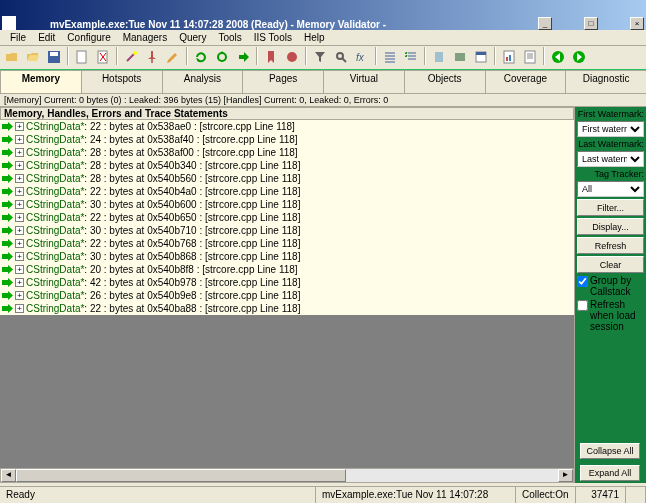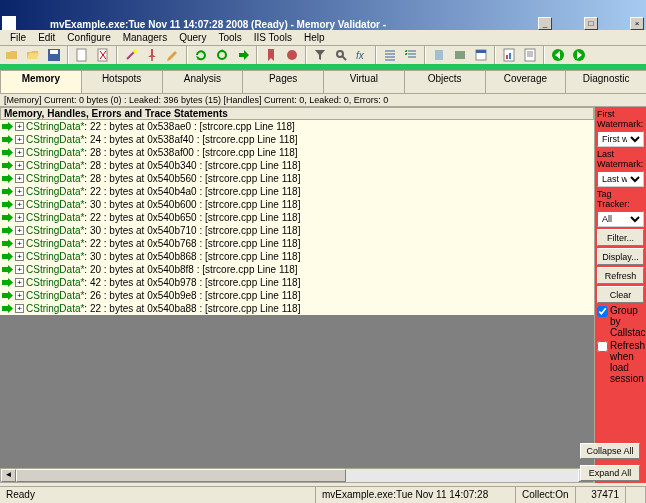--- a/index.html
+++ b/index.html
@@ -6,21 +6,21 @@
 html, body { width: 646px; height: 503px; overflow: hidden; background: #ece9d8; }
 
 .titlebar { height: 30px; background: linear-gradient(to right, #0a246a, #a6caf0); color: #fff; display: flex; align-items: flex-end; padding: 0 2px; gap: 31px; }
 .titlebar .icon { width: 14px; height: 14px; background: #fff; margin-right: 3px; display: inline-block; }
 .titlebar .title { flex: 1; font-size: 10px; font-weight: bold; }
 .titlebar .winbtn { width: 14px; height: 13px; background: #d4d0c8; border: 1px solid #fff; border-right-color: #404040; border-bottom-color: #404040; margin-left: 1px; font-size: 8px; text-align: center; line-height: 11px; color: #000; }
 
 .menubar { height: 16px; background: #ece9d8; display: flex; align-items: center; padding: 0 4px; border-bottom: 1px solid #aca899; }
 .menubar .menuitem { padding: 1px 6px; font-size: 10px; cursor: default; }
 
-.toolbar { height: 24px; background: #ece9d8; display: flex; align-items: center; padding: 1px 2px; border-bottom: 6px solid #22c55e; gap: 1px; }
+.toolbar { height: 24px; background: #ece9d8; display: flex; padding: 1px 2px; border-bottom: 1px solid #22c55e; gap: 1px; }
 .toolbar .tbtn { width: 20px; height: 20px; border: 1px solid transparent; display: flex; align-items: center; justify-content: center; }
 .toolbar .tbtn svg { width: 14px; height: 14px; }
 .toolbar .sep { width: 2px; height: 18px; border-left: 1px solid #aca899; border-right: 1px solid #fff; margin: 0 2px; }
 
 .tabrow { height: 24px; background: #ece9d8; display: flex; border-bottom: 1px solid #aca899; }
 .tabrow .tab { flex: 1; text-align: center; border: 1px solid #aca899; border-bottom: none; background: #ece9d8; padding: 2px 0; font-size: 10px; cursor: default; margin-right: -1px; }
 .tabrow .tab.active { background: #fff9e0; font-weight: bold; }
 
 .statusline { height: 13px; background: #ece9d8; font-size: 9px; padding: 0 4px; border-bottom: 1px solid #aca899; line-height: 13px; }
 
@@ -32,21 +32,21 @@
 .tree-row .expand { width: 9px; height: 9px; border: 1px solid #808080; background: #fff; text-align: center; line-height: 7px; font-size: 8px; margin-right: 2px; }
 .tree-row .icon { width: 11px; height: 9px; margin-right: 2px; display: inline-flex; align-items: center; }
 .tree-row .cname { color: #006000; }
 .tree-row .rest { color: #000; }
 .grey-fill { flex: 1; background: #808080; }
 .hscroll { height: 15px; background: #ece9d8; border: 1px solid #aca899; display: flex; }
 .hscroll .thumb { width: 330px; height: 100%; background: #d4d0c8; border: 1px solid #fff; border-right-color: #808080; border-bottom-color: #808080; }
 .hscroll .arrow { width: 15px; height: 100%; background: #d4d0c8; border: 1px solid #fff; border-right-color: #808080; border-bottom-color: #808080; text-align: center; font-size: 8px; }
 .hscroll .track { flex: 1; background: #e8e8e8; }
 
-.sidebar { width: 52px; background: #ef4444; border-left: 1px solid #aca899; padding: 2px; display: flex; flex-direction: column; gap: 2px; }
+.sidebar { width: 72px; background: #15803d; border-left: 1px solid #aca899; padding: 2px; display: flex; flex-direction: column; gap: 2px; align-items: flex-end; }
 .sidebar label { font-size: 9px; display: block; }
 .sidebar select { width: 100%; font-size: 9px; height: 16px; background: #fff; border: 1px inset #ccc; }
 .sidebar button { width: 100%; height: 17px; font-size: 9px; background: #ece9d8; border: 1px solid #fff; border-right-color: #808080; border-bottom-color: #808080; }
 .sidebar .chk { display: flex; align-items: flex-start; gap: 2px; font-size: 9px; }
 .sidebar .chk input { width: 11px; height: 11px; margin-top: 1px; }
 
 .bottom-btns { position: absolute; right: 6px; bottom: 22px; display: flex; flex-direction: column; gap: 6px; }
 .bottom-btns button { width: 60px; height: 16px; font-size: 9px; background: #ece9d8; border: 1px solid #fff; border-right-color: #808080; border-bottom-color: #808080; }
 
 .statusbar { height: 17px; background: #ece9d8; border-top: 1px solid #aca899; display: flex; align-items: center; font-size: 9px; position: absolute; bottom: 0; left: 0; right: 0; }

